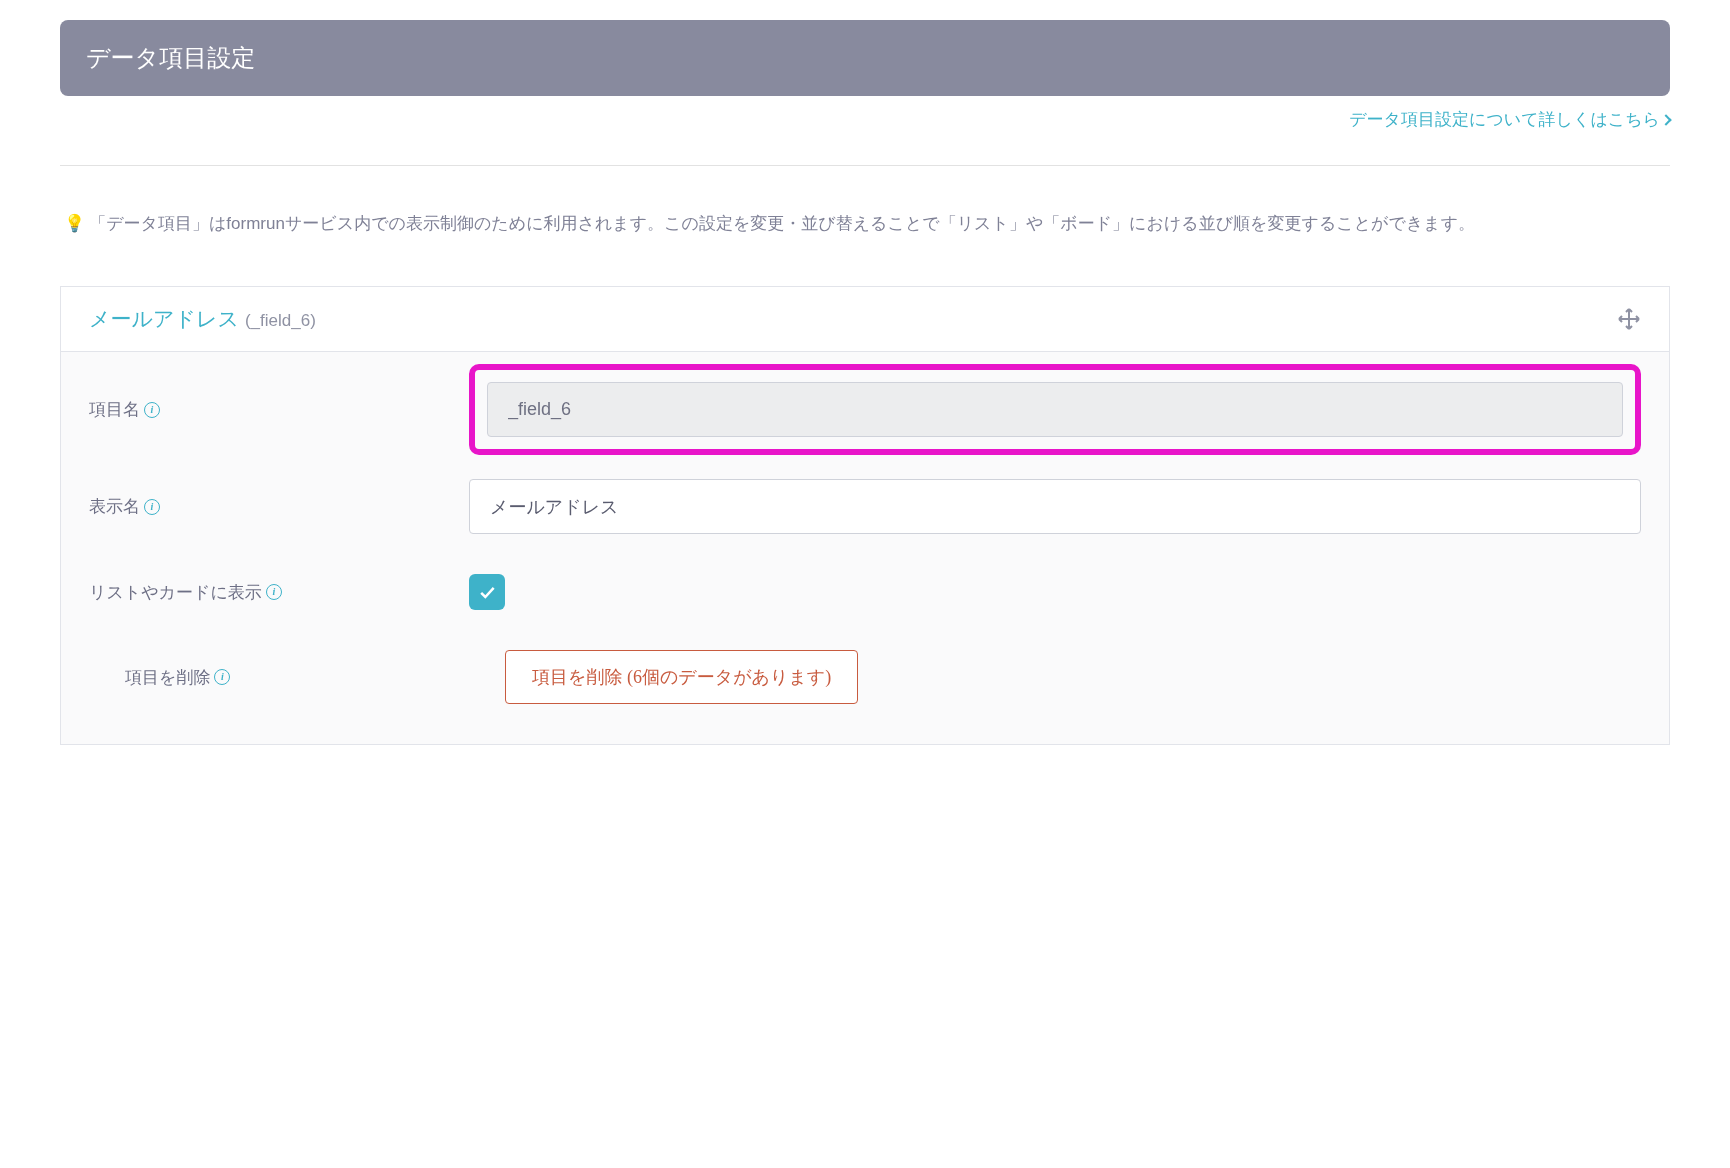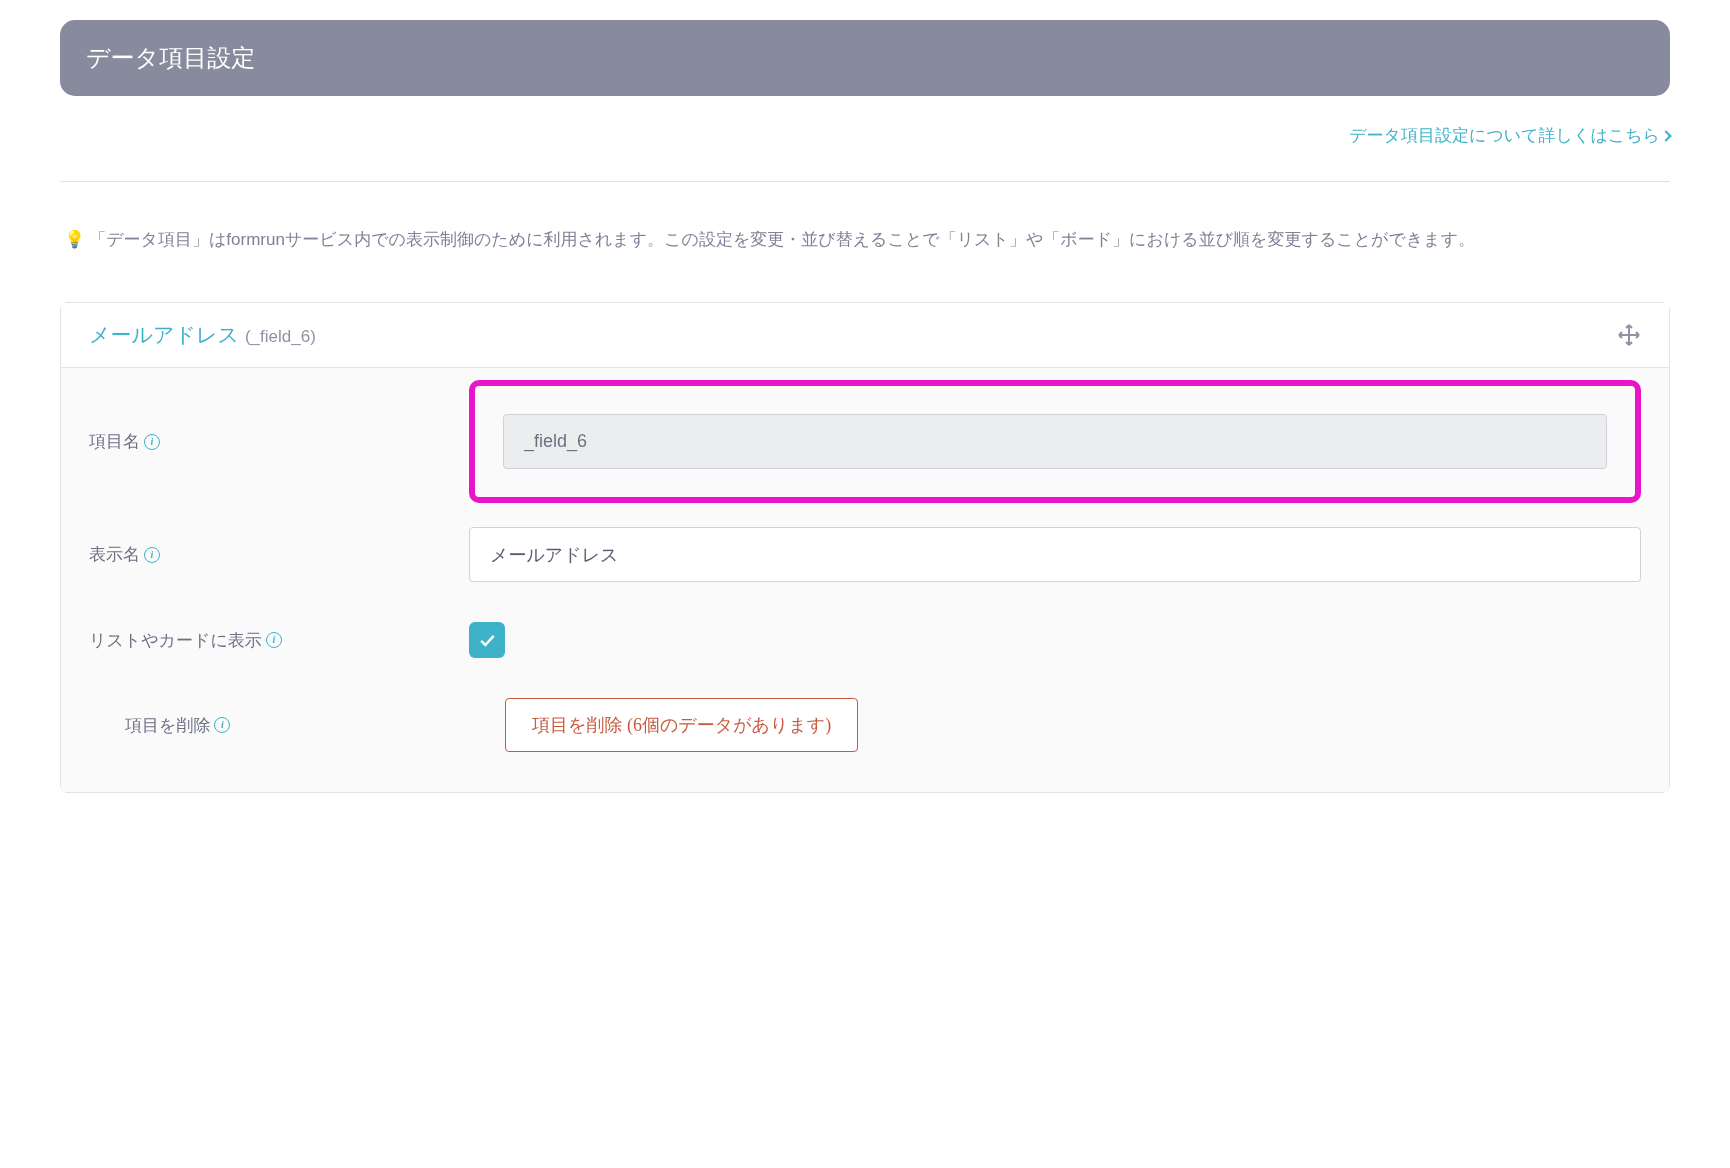--- a/index.html
+++ b/index.html
@@ -10,24 +10,24 @@
     body {
       font-family: -apple-system, BlinkMacSystemFont, "Segoe UI", "Hiragino Sans", "Hiragino Kaku Gothic ProN", Meiryo, sans-serif;
       background: #fff;
       padding: 20px 60px;
       color: #4a5568;
     }
     .page-header {
       background: #888a9e;
       color: #fff;
       padding: 22px 26px;
-      border-radius: 15px;
+      border-radius: 8px;
       font-size: 24px;
       font-weight: 500;
-      margin-bottom: 28px;
+      margin-bottom: 12px;
     }
     .help-links {
       text-align: right;
       margin-bottom: 24px;
     }
     .help-link {
       color: #3eb2c9;
       text-decoration: none;
       font-size: 17px;
       display: inline-flex;
@@ -59,21 +59,21 @@
       text-align: left;
       margin-bottom: 46px;
       padding: 0 4px;
     }
     .bulb-icon {
       color: #f6c945;
       margin-right: 4px;
     }
     .field-card {
       border: 1px solid #e2e4ea;
-      border-radius: 8px;
+      border-radius: 0;
       background: #a16207;
     }
     .field-card-header {
       padding: 18px 28px;
       border-bottom: 1px solid #e2e4ea;
       display: flex;
       align-items: center;
       justify-content: space-between;
       background: #fff;
     }
@@ -139,21 +139,21 @@
       font-family: Georgia, serif;
       font-weight: bold;
       line-height: 1;
     }
     .form-control-wrap {
       flex: 1;
     }
     .highlight-wrap {
       border: 6px solid #e815c9;
       border-radius: 10px;
-      padding: 28px;
+      padding: 12px;
       background: #fafafb;
     }
     .text-input {
       width: 100%;
       padding: 16px 20px;
       font-size: 18px;
       border: 1px solid #cfd2da;
       border-radius: 4px;
       color: #5a5c6f;
       background: #fff;

